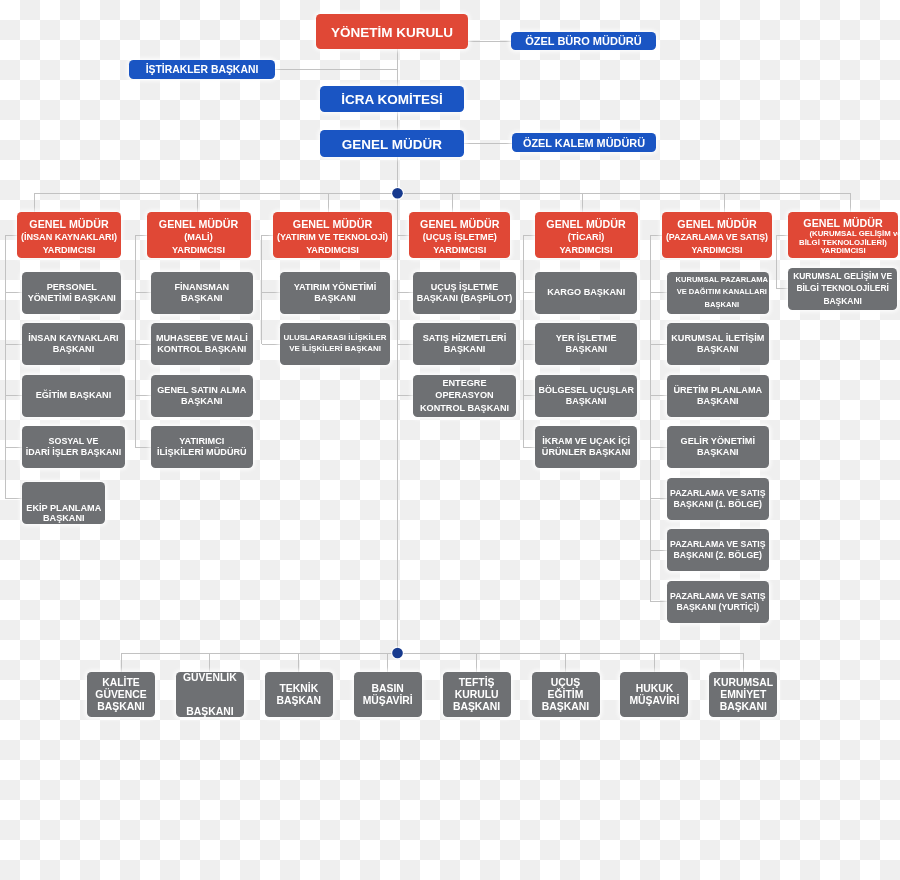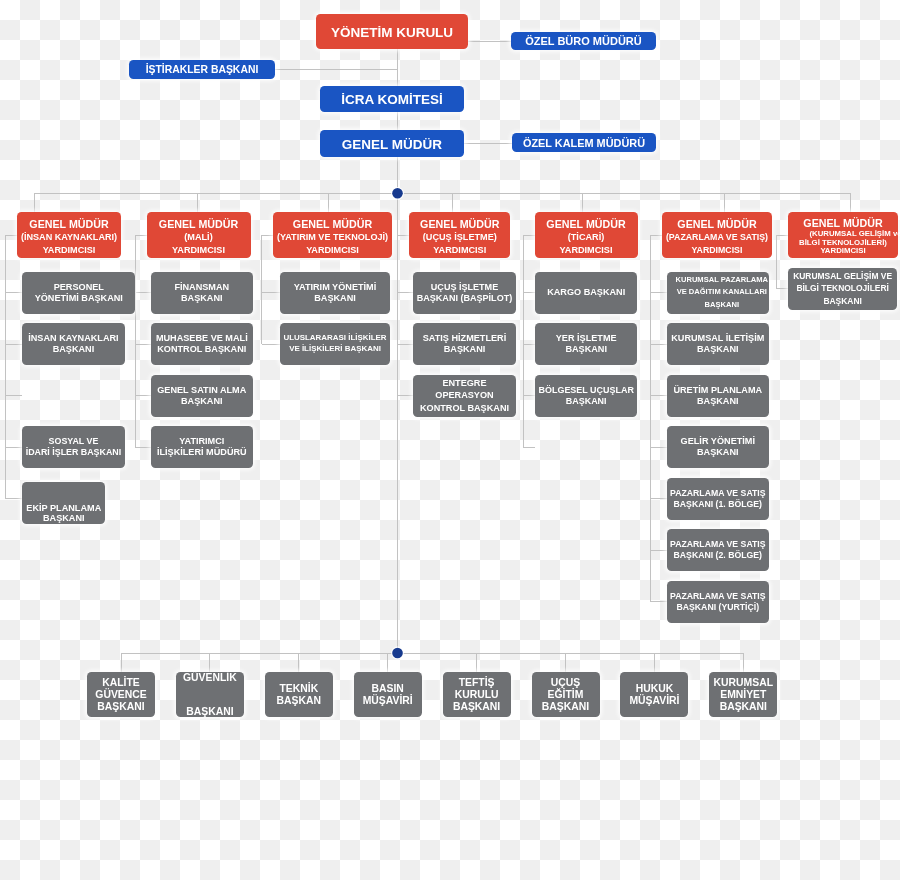--- a/index.html
+++ b/index.html
@@ -112,27 +112,30 @@
       <span class="ln" style="">GENEL MÜDÜR</span>
     </div>
 <div class="node blue" style="left:512.0px;top:133.0px;width:144.0px;height:19.2px;font-size:10.90px;line-height:1.2;padding-top:2.0px;">
       <span class="ln" style="">ÖZEL KALEM MÜDÜRÜ</span>
     </div>
 <div class="node red" style="left:17.0px;top:212.0px;width:104.0px;height:46.0px;font-size:10.70px;line-height:13.00px;padding-top:4.0px;">
       <span class="ln" style="">GENEL MÜDÜR</span>
       <span class="ln" style="font-size:9.10px;">(İNSAN KAYNAKLARI)</span>
       <span class="ln" style="font-size:9.10px;">YARDIMCISI</span>
     </div>
-<div class="node gray" style="left:22.3px;top:271.5px;width:113px;height:42.0px;font-size:9.15px;line-height:10.60px;">
+<div class="node gray" style="left:22.3px;top:271.5px;width:99px;height:42.0px;font-size:9.15px;line-height:10.60px;">
       <span class="ln" style="">PERSONEL</span>
       <span class="ln" style="">YÖNETİMİ BAŞKANI</span>
     </div>
 <div class="node gray" style="left:22.3px;top:323.0px;width:102.3px;height:42.0px;font-size:9.15px;line-height:10.60px;">
       <span class="ln" style="">İNSAN KAYNAKLARI</span>
       <span class="ln" style="">BAŞKANI</span>
+    </div>
+<div class="node gray" style="left:22.3px;top:374.5px;width:102.3px;height:42.0px;font-size:9.15px;line-height:10.60px;">
+      <span class="ln" style="">EĞİTİM BAŞKANI</span>
     </div>
 <div class="node gray" style="left:22.3px;top:426.0px;width:102.3px;height:42.0px;font-size:8.87px;line-height:10.60px;">
       <span class="ln" style="">SOSYAL VE</span>
       <span class="ln" style="">İDARİ İŞLER BAŞKANI</span>
     </div>
 <div class="node gray" style="left:22.3px;top:482px;width:83px;height:42.0px;font-size:9.15px;line-height:10.60px;justify-content:flex-end;">
       <span class="ln" style="">EKİP PLANLAMA</span>
       <span class="ln" style="">BAŞKANI</span>
     </div>
 <div class="node red" style="left:146.5px;top:212.0px;width:104.0px;height:46.0px;font-size:10.70px;line-height:13.00px;padding-top:4.0px;">
@@ -195,20 +198,24 @@
 <div class="node gray" style="left:535.1px;top:271.5px;width:102.2px;height:42.0px;font-size:9.15px;line-height:10.60px;">
       <span class="ln" style="">KARGO BAŞKANI</span>
     </div>
 <div class="node gray" style="left:535.1px;top:323.0px;width:102.2px;height:42.0px;font-size:9.15px;line-height:10.60px;">
       <span class="ln" style="">YER İŞLETME</span>
       <span class="ln" style="">BAŞKANI</span>
     </div>
 <div class="node gray" style="left:535.1px;top:374.5px;width:102.2px;height:42.0px;font-size:8.96px;line-height:10.60px;">
       <span class="ln" style="">BÖLGESEL UÇUŞLAR</span>
       <span class="ln" style="">BAŞKANI</span>
+    </div>
+<div class="node gray" style="left:535.1px;top:426.0px;width:102.2px;height:42.0px;font-size:9.15px;line-height:10.60px;">
+      <span class="ln" style="">İKRAM VE UÇAK İÇİ</span>
+      <span class="ln" style="">ÜRÜNLER BAŞKANI</span>
     </div>
 <div class="node red" style="left:662.0px;top:212.0px;width:110.0px;height:46.0px;font-size:10.70px;line-height:13.00px;padding-top:4.0px;">
       <span class="ln" style="">GENEL MÜDÜR</span>
       <span class="ln" style="font-size:8.78px;">(PAZARLAMA VE SATIŞ)</span>
       <span class="ln" style="font-size:8.78px;">YARDIMCISI</span>
     </div>
 <div class="node gray" style="left:666.6px;top:271.5px;width:102.4px;height:42.0px;font-size:7.57px;line-height:12.30px;padding-left:8px;">
       <span class="ln" style="">KURUMSAL PAZARLAMA</span>
       <span class="ln" style="">VE DAĞITIM KANALLARI</span>
       <span class="ln" style="">BAŞKANI</span>

